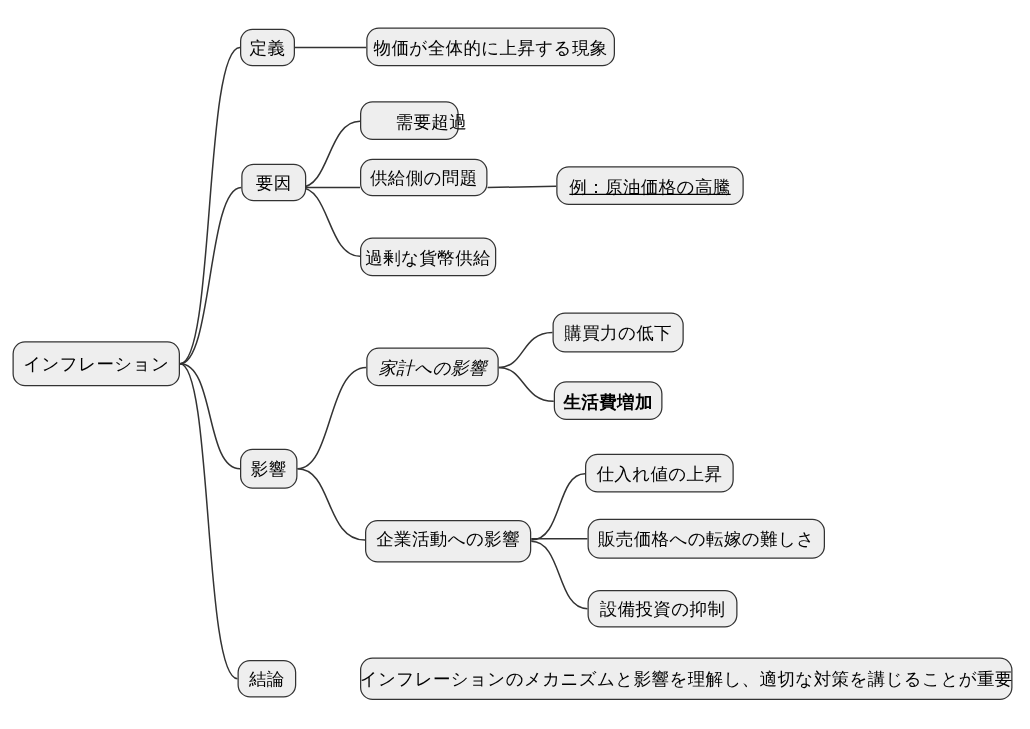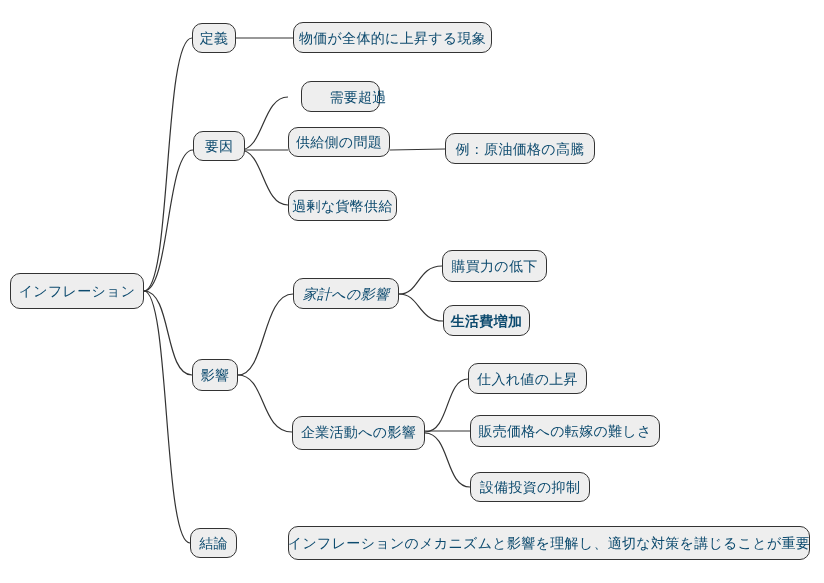--- a/index.html
+++ b/index.html
@@ -22,21 +22,21 @@
   }
   .node {
     position: absolute;
     box-sizing: border-box;
     display: flex;
     align-items: center;
     justify-content: center;
     background: #eeeeee;
     border: 1.4px solid #333333;
     border-radius: 10px;
-    color: #0c4a6e;
+    color: #000000;
     font-size: 14px;
     line-height: 1;
     white-space: nowrap;
     letter-spacing: 0.3px;
   }
 </style>
 </head>
 <body>
 
 <div class="canvas">
@@ -56,23 +56,23 @@
       <path d="M399,294 C420,294 418,321 443,321" fill="none" stroke="#333333" stroke-width="1.2"></path>
       <path d="M425,432 C450,432 445,379 468,379" fill="none" stroke="#333333" stroke-width="1.2"></path>
       <path d="M425,431 L470,431" fill="none" stroke="#333333" stroke-width="1.2"></path>
       <path d="M425,433 C450,433 445,487 470,487" fill="none" stroke="#333333" stroke-width="1.2"></path>
     </svg>
   <div id="node-layer">
       <div class="node" style="left: 10px; top: 273px; width: 134px; height: 36px;">インフレーション</div>
       <div class="node" style="left: 192px; top: 23px; width: 44px; height: 30px;">定義</div>
       <div class="node" style="left: 293px; top: 22px; width: 199px; height: 31px;">物価が全体的に上昇する現象</div>
       <div class="node" style="left: 193px; top: 131px; width: 52px; height: 30px;">要因</div>
-      <div class="node" style="left: 301px; top: 81px; width: 79px; height: 31px; padding-left: 35px;">需要超過</div>
+      <div class="node" style="left: 288px; top: 81px; width: 79px; height: 31px; padding-left: 35px;">需要超過</div>
       <div class="node" style="left: 288px; top: 127px; width: 102px; height: 30px;">供給側の問題</div>
-      <div class="node" style="left: 445px; top: 133px; width: 150px; height: 31px;">例：原油価格の高騰</div>
+      <div class="node" style="left: 445px; top: 133px; width: 150px; height: 31px; text-decoration: underline;">例：原油価格の高騰</div>
       <div class="node" style="left: 288px; top: 190px; width: 109px; height: 31px;">過剰な貨幣供給</div>
       <div class="node" style="left: 192px; top: 359px; width: 46px; height: 32px;">影響</div>
       <div class="node" style="left: 293px; top: 278px; width: 106px; height: 31px; font-style: italic;">家計への影響</div>
       <div class="node" style="left: 442px; top: 250px; width: 105px; height: 32px;">購買力の低下</div>
       <div class="node" style="left: 443px; top: 305px; width: 87px; height: 31px; font-weight: bold;">生活費増加</div>
       <div class="node" style="left: 292px; top: 416px; width: 133px; height: 34px; font-family: Liberation Serif, serif;">企業活動への影響</div>
       <div class="node" style="left: 468px; top: 363px; width: 119px; height: 31px;">仕入れ値の上昇</div>
       <div class="node" style="left: 470px; top: 415px; width: 190px; height: 32px;">販売価格への転嫁の難しさ</div>
       <div class="node" style="left: 470px; top: 472px; width: 120px; height: 30px;">設備投資の抑制</div>
       <div class="node" style="left: 190px; top: 528px; width: 47px; height: 30px;">結論</div>

